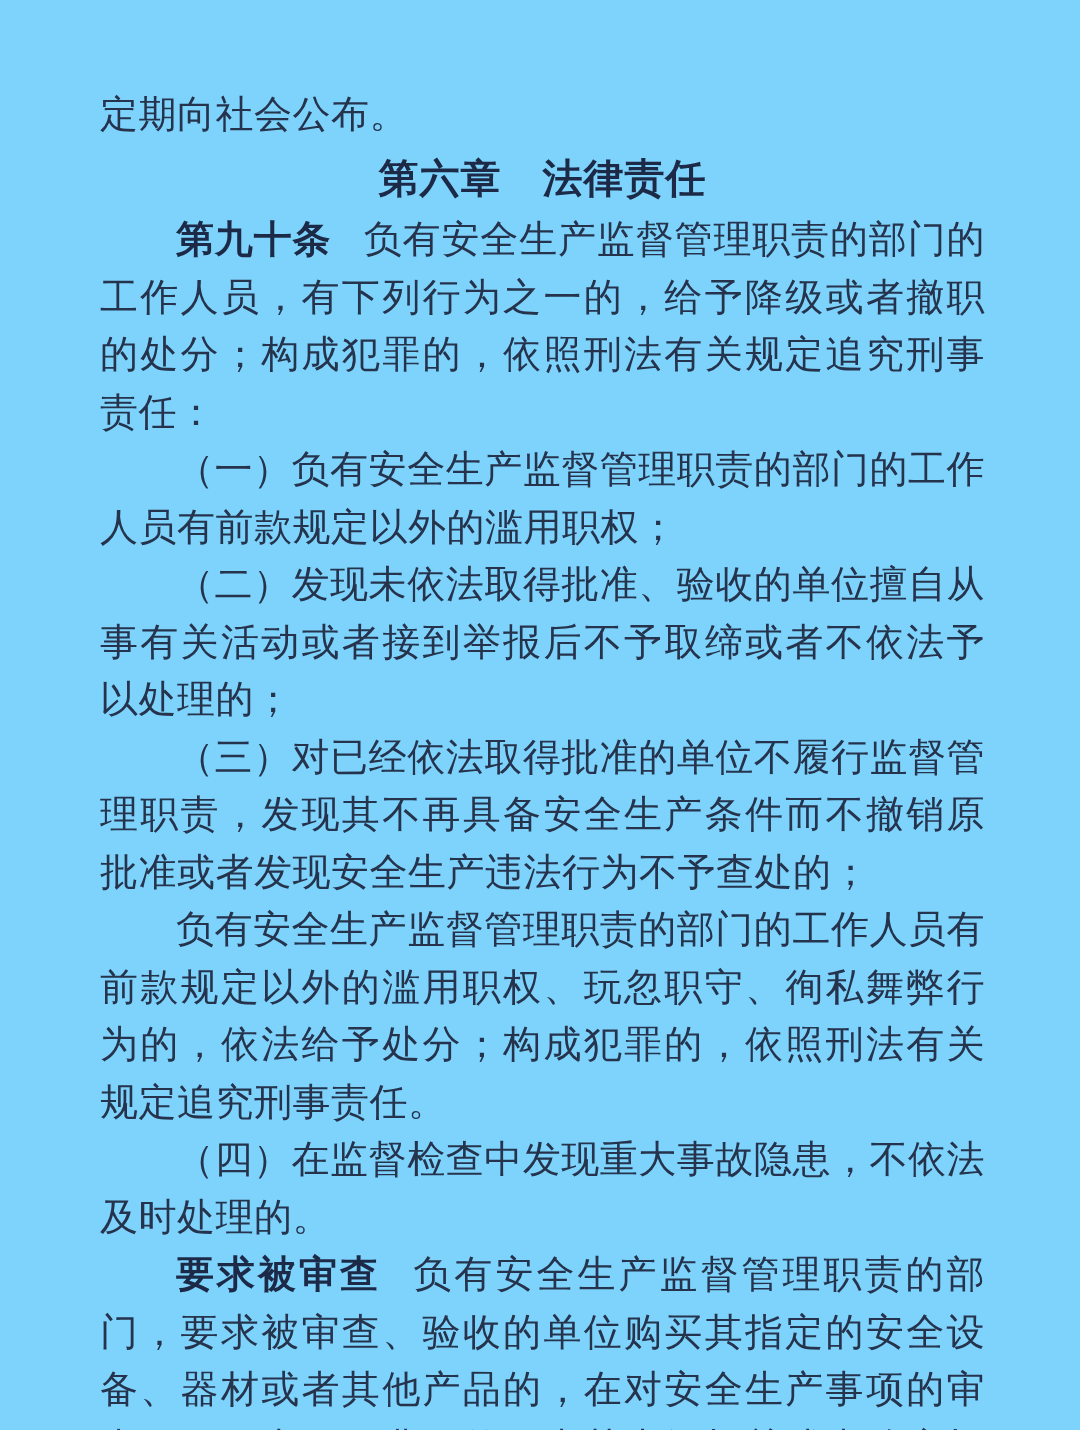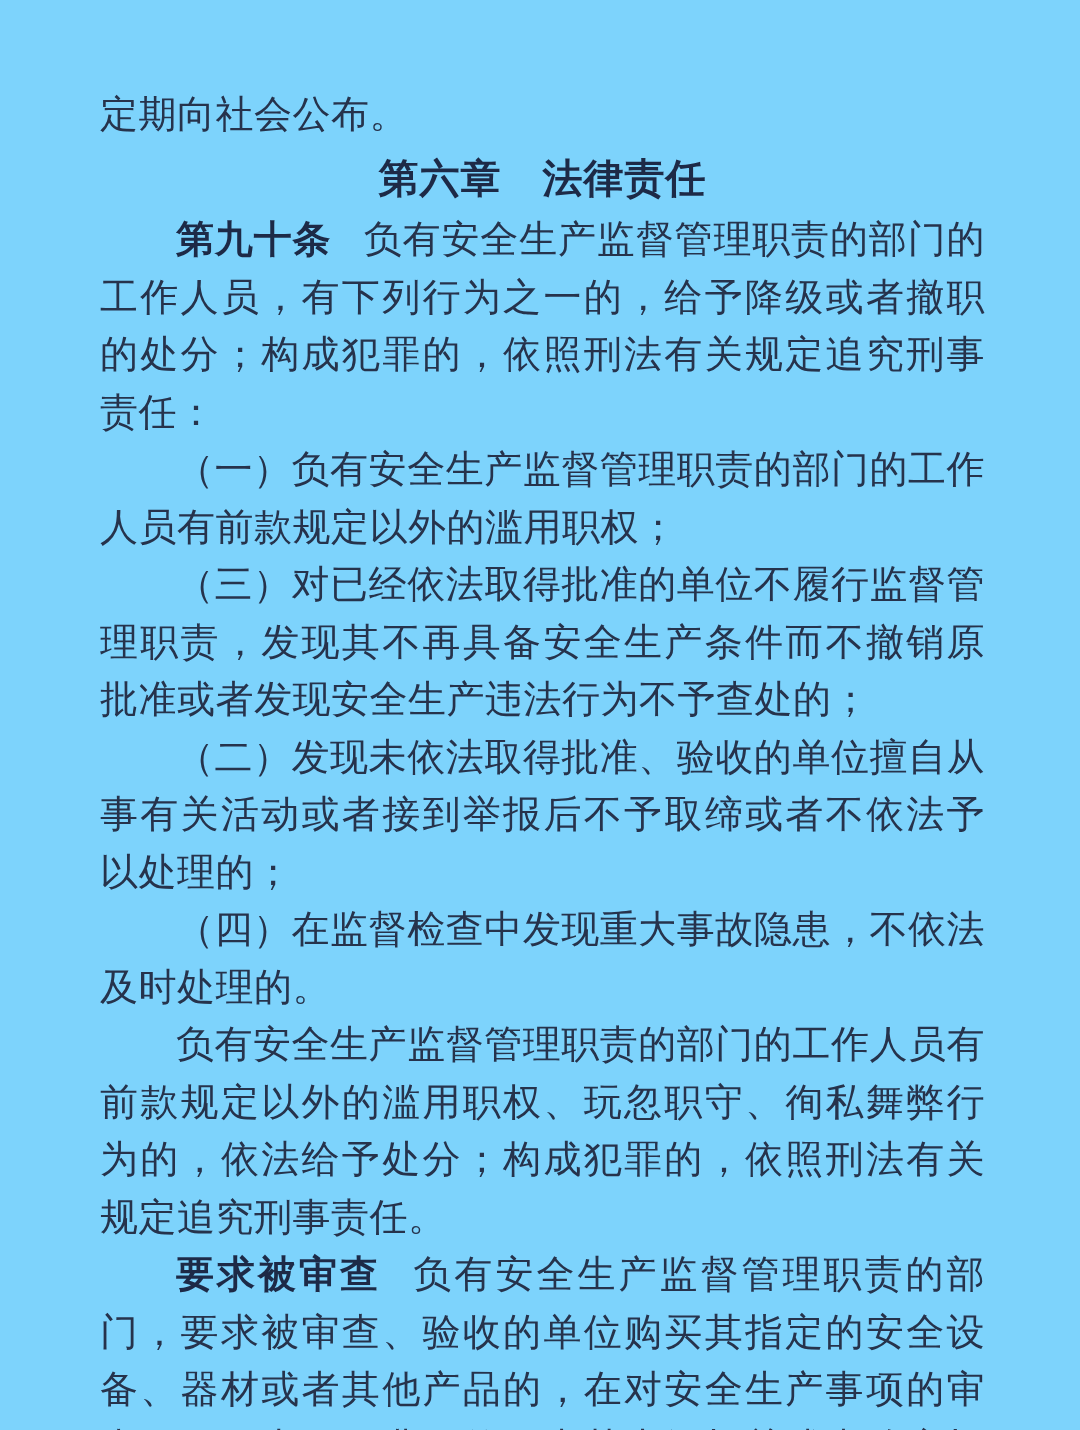--- a/index.html
+++ b/index.html
@@ -58,19 +58,19 @@
 <body>
 
 <div class="page">
   <p class="body-line no-indent">定期向社会公布。</p>
 
   <h2 class="chapter">第六章　法律责任</h2>
 
   <div id="paragraphs">
       <p class="para"><b class="lead">第九十条</b><span>负有安全生产监督管理职责的部门的工作人员，有下列行为之一的，给予降级或者撤职的处分；构成犯罪的，依照刑法有关规定追究刑事责任：</span></p>
       <p class="para"><span>（一）负有安全生产监督管理职责的部门的工作人员有前款规定以外的滥用职权；</span></p>
+      <p class="para"><span>（二）发现未依法取得批准、验收的单位擅自从事有关活动或者接到举报后不予取缔或者不依法予以处理的；</span></p>
       <p class="para"><span>（三）对已经依法取得批准的单位不履行监督管理职责，发现其不再具备安全生产条件而不撤销原批准或者发现安全生产违法行为不予查处的；</span></p>
-      <p class="para"><span>（二）发现未依法取得批准、验收的单位擅自从事有关活动或者接到举报后不予取缔或者不依法予以处理的；</span></p>
+      <p class="para"><span>负有安全生产监督管理职责的部门的工作人员有前款规定以外的滥用职权、玩忽职守、徇私舞弊行为的，依法给予处分；构成犯罪的，依照刑法有关规定追究刑事责任。</span></p>
       <p class="para"><span>（四）在监督检查中发现重大事故隐患，不依法及时处理的。</span></p>
-      <p class="para"><span>负有安全生产监督管理职责的部门的工作人员有前款规定以外的滥用职权、玩忽职守、徇私舞弊行为的，依法给予处分；构成犯罪的，依照刑法有关规定追究刑事责任。</span></p>
       <p class="para"><b class="lead">要求被审查</b><span>负有安全生产监督管理职责的部门，要求被审查、验收的单位购买其指定的安全设备、器材或者其他产品的，在对安全生产事项的审查、验收中收取费用的，由其上级机关或者监察机关责令改正，责令退还收取的费用；情节严重的，对直接负责的主管人员和其他直接责任人员依法给予处</span></p>
     </div>
 </div>
 
 </body></html>

